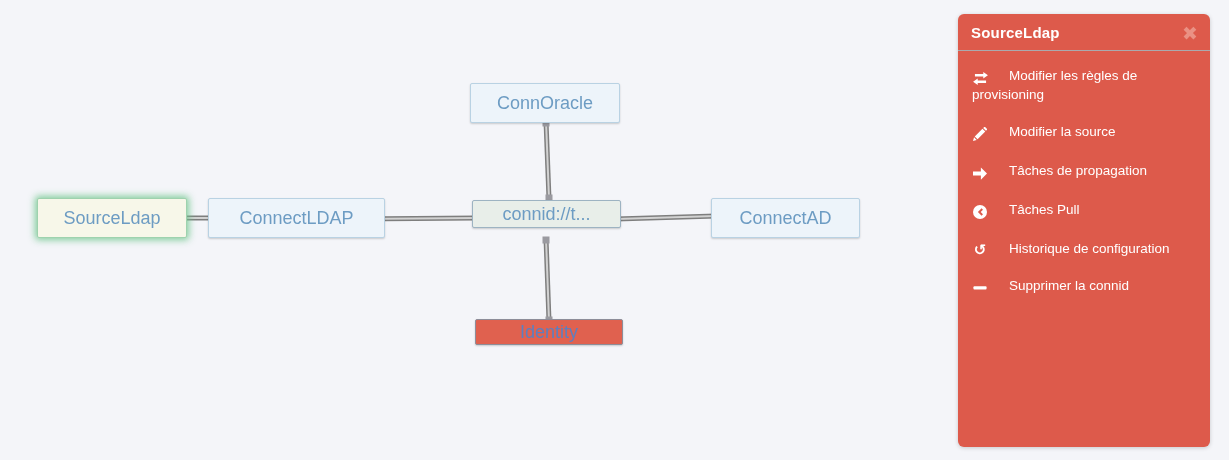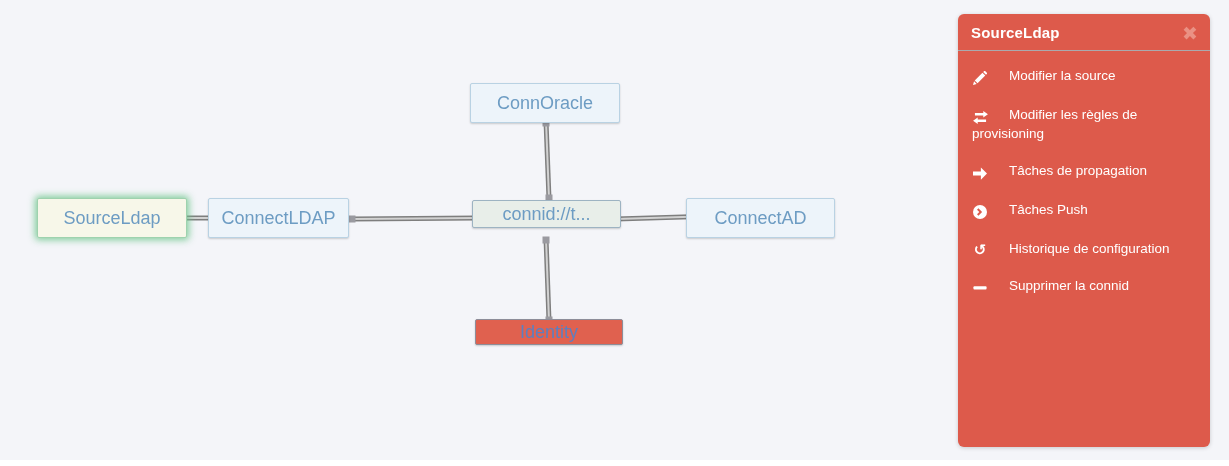--- a/index.html
+++ b/index.html
@@ -21,22 +21,22 @@
   .node {
     position:absolute; z-index:2;
     display:flex; align-items:center; justify-content:center;
     font-size:18px; color:#6d9cc3;
     border-radius:2px;
     box-shadow:0 1px 2px rgba(0,0,0,0.18);
     cursor:pointer;
   }
   .node-conn   { background:#edf4fa; border:1px solid #b9d2e3; }
   .node-connoracle  { left:470px; top:83px;  width:150px; height:40px; }
-  .node-connectldap { left:208px; top:198px; width:141px; height:40px; }
-  .node-connectad   { left:686px; top:198px; width:149px; height:40px; }
+  .node-connectldap { left:208px; top:198px; width:177px; height:40px; }
+  .node-connectad   { left:711px; top:198px; width:149px; height:40px; }
   .node-sourceldap {
     left:37px; top:198px; width:150px; height:40px;
     background:#f7f7e9; border:1px solid #9ed2ae;
     box-shadow:0 0 7px 2px rgba(110,198,140,0.85);
   }
   .node-connid {
     left:472px; top:200px; width:149px; height:28px;
     background:#e8eee9; border:1px solid #9db3c2;
   }
   .node-identity {
@@ -124,45 +124,45 @@
   </div>
 
   <div class="panel">
     <div class="panel-header">
       <span class="panel-title">SourceLdap</span>
       <span class="panel-close">✖</span>
     </div>
     <div class="menu">
 
       <div class="menu-item">
+        <span class="icon"><svg width="15" height="13" viewBox="0 0 16 14" fill="#fff">
+              <path d="M11 0l5 3.5L11 7V4.8H2V2.2h9V0zM5 7l-5 3.5L5 14v-2.2h9V9.2H5V7z"></path>
+            </svg></span><span>Modifier les règles de provisioning</span>
+      </div>
+
+      <div class="menu-item">
         <span class="icon"><svg width="14" height="14" viewBox="0 0 16 16" fill="#fff">
               <path d="M0 16l1.2-4.2 3 3L0 16zm2-5.2L10.8 2l3.2 3.2L5.2 14l-3.2-3.2zM11.6 1.2l1-1c.4-.4 1.1-.4 1.5 0l1.7 1.7c.4.4.4 1.1 0 1.5l-1 1-3.2-3.2z"></path>
             </svg></span><span>Modifier la source</span>
-      </div>
-
-      <div class="menu-item">
-        <span class="icon"><svg width="15" height="13" viewBox="0 0 16 14" fill="#fff">
-              <path d="M11 0l5 3.5L11 7V4.8H2V2.2h9V0zM5 7l-5 3.5L5 14v-2.2h9V9.2H5V7z"></path>
-            </svg></span><span>Modifier les règles de provisioning</span>
       </div>
 
 
       <div class="menu-item">
         <span class="icon"><svg width="14" height="13" viewBox="0 0 16 14" fill="#fff">
               <path d="M9 0l7 7-7 7V9.3H0V4.7h9V0z"></path>
             </svg></span><span>Tâches de propagation</span>
       </div>
 
-
       <div class="menu-item">
         <span class="icon"><svg width="14" height="14" viewBox="0 0 16 16">
               <circle cx="8" cy="8" r="8" fill="#fff"></circle>
-              <path d="M6.2 3.8L10.4 8l-4.2 4.2-1.6-1.6L7.2 8 4.6 5.4l1.6-1.6z" fill="#dd5a4b"></path>
-            </svg></span><span>Tâches Push</span>
+              <path d="M9.8 3.8L5.6 8l4.2 4.2 1.6-1.6L8.8 8l2.6-2.6-1.6-1.6z" fill="#dd5a4b"></path>
+            </svg></span><span>Tâches Pull</span>
       </div>
+
 
 
       <div class="menu-item">
         <span class="icon icon-glyph">↺</span><span>Historique de configuration</span>
       </div>
 
 
       <div class="menu-item">
         <span class="icon"><svg width="14" height="14" viewBox="0 0 16 16" fill="#fff">
               <rect x="0.5" y="6" width="15" height="3.6" rx="1"></rect>

